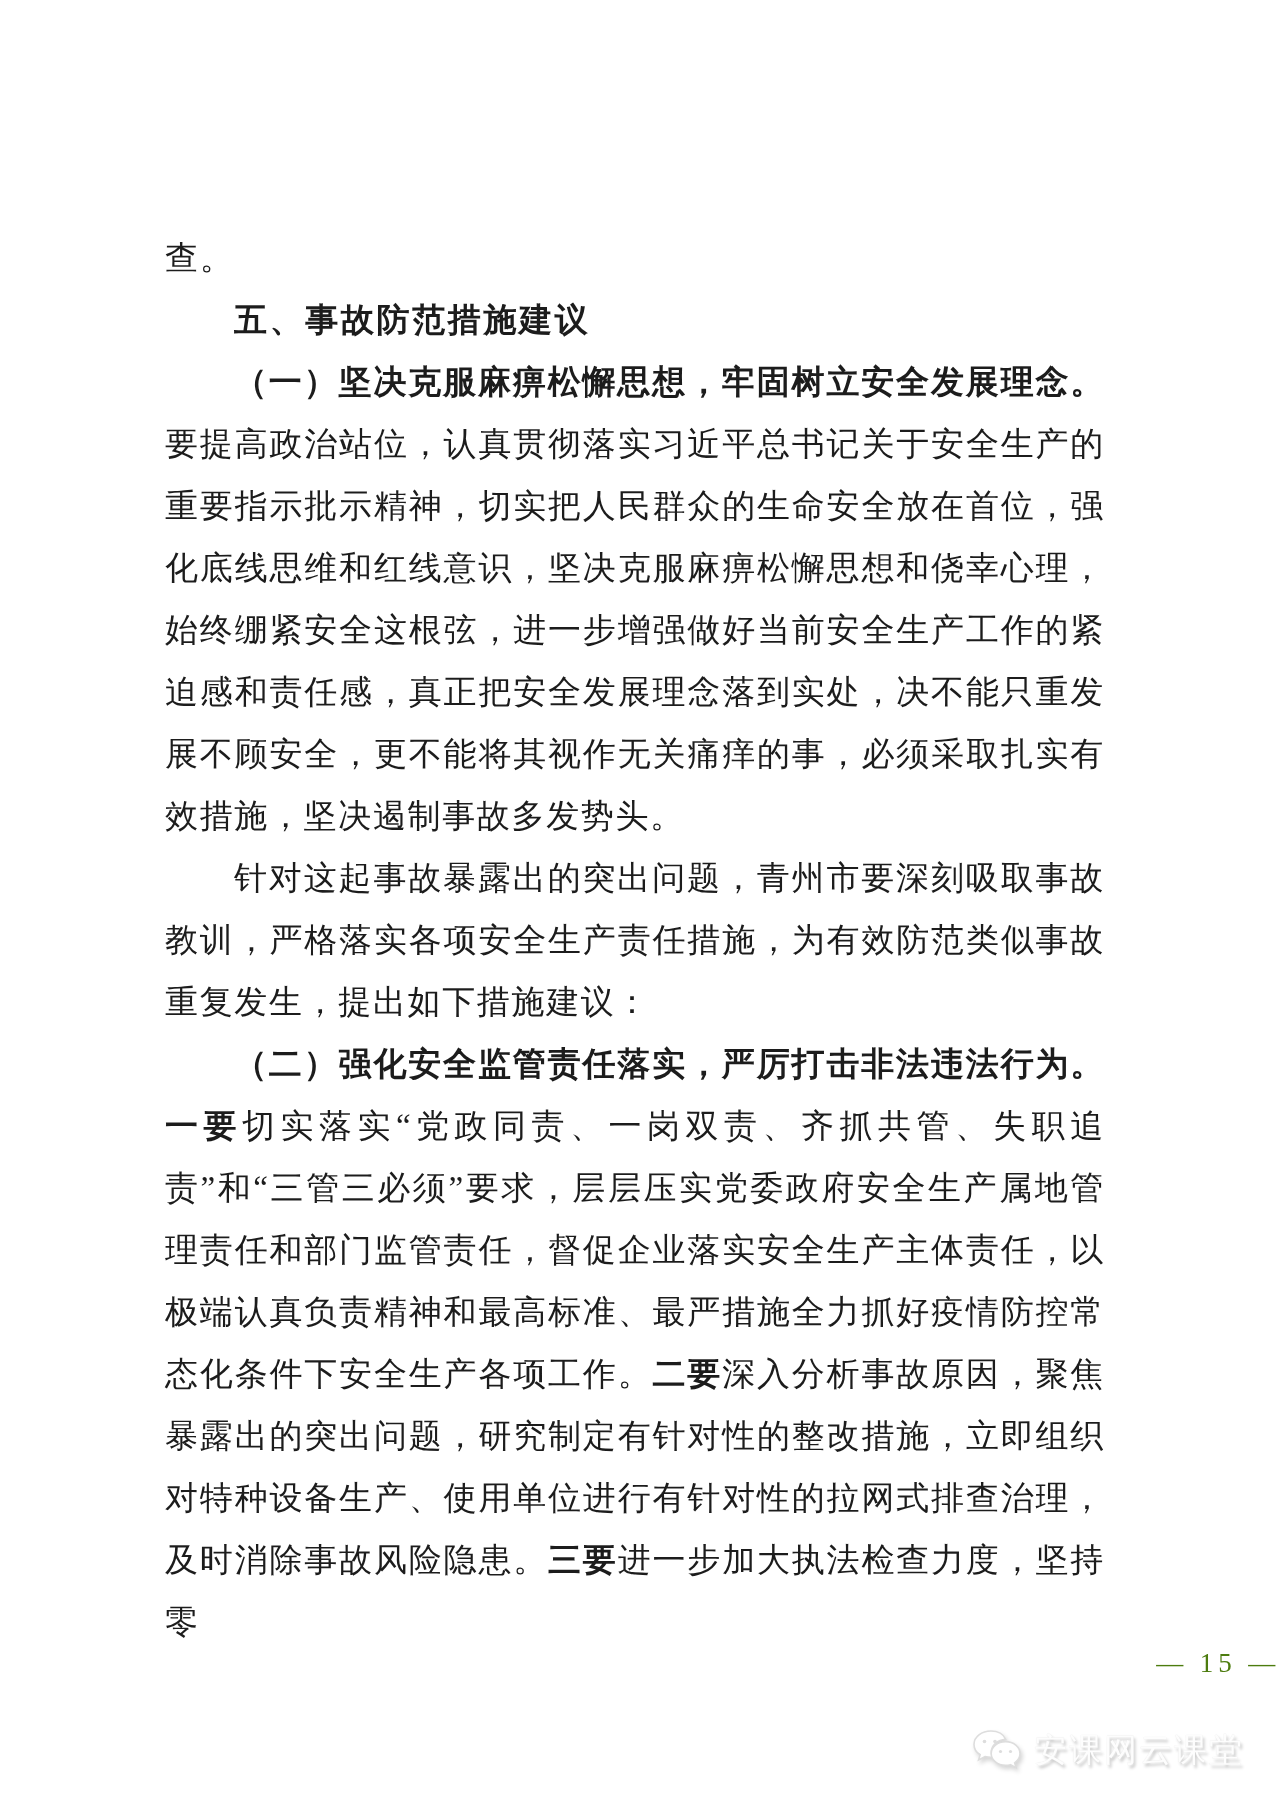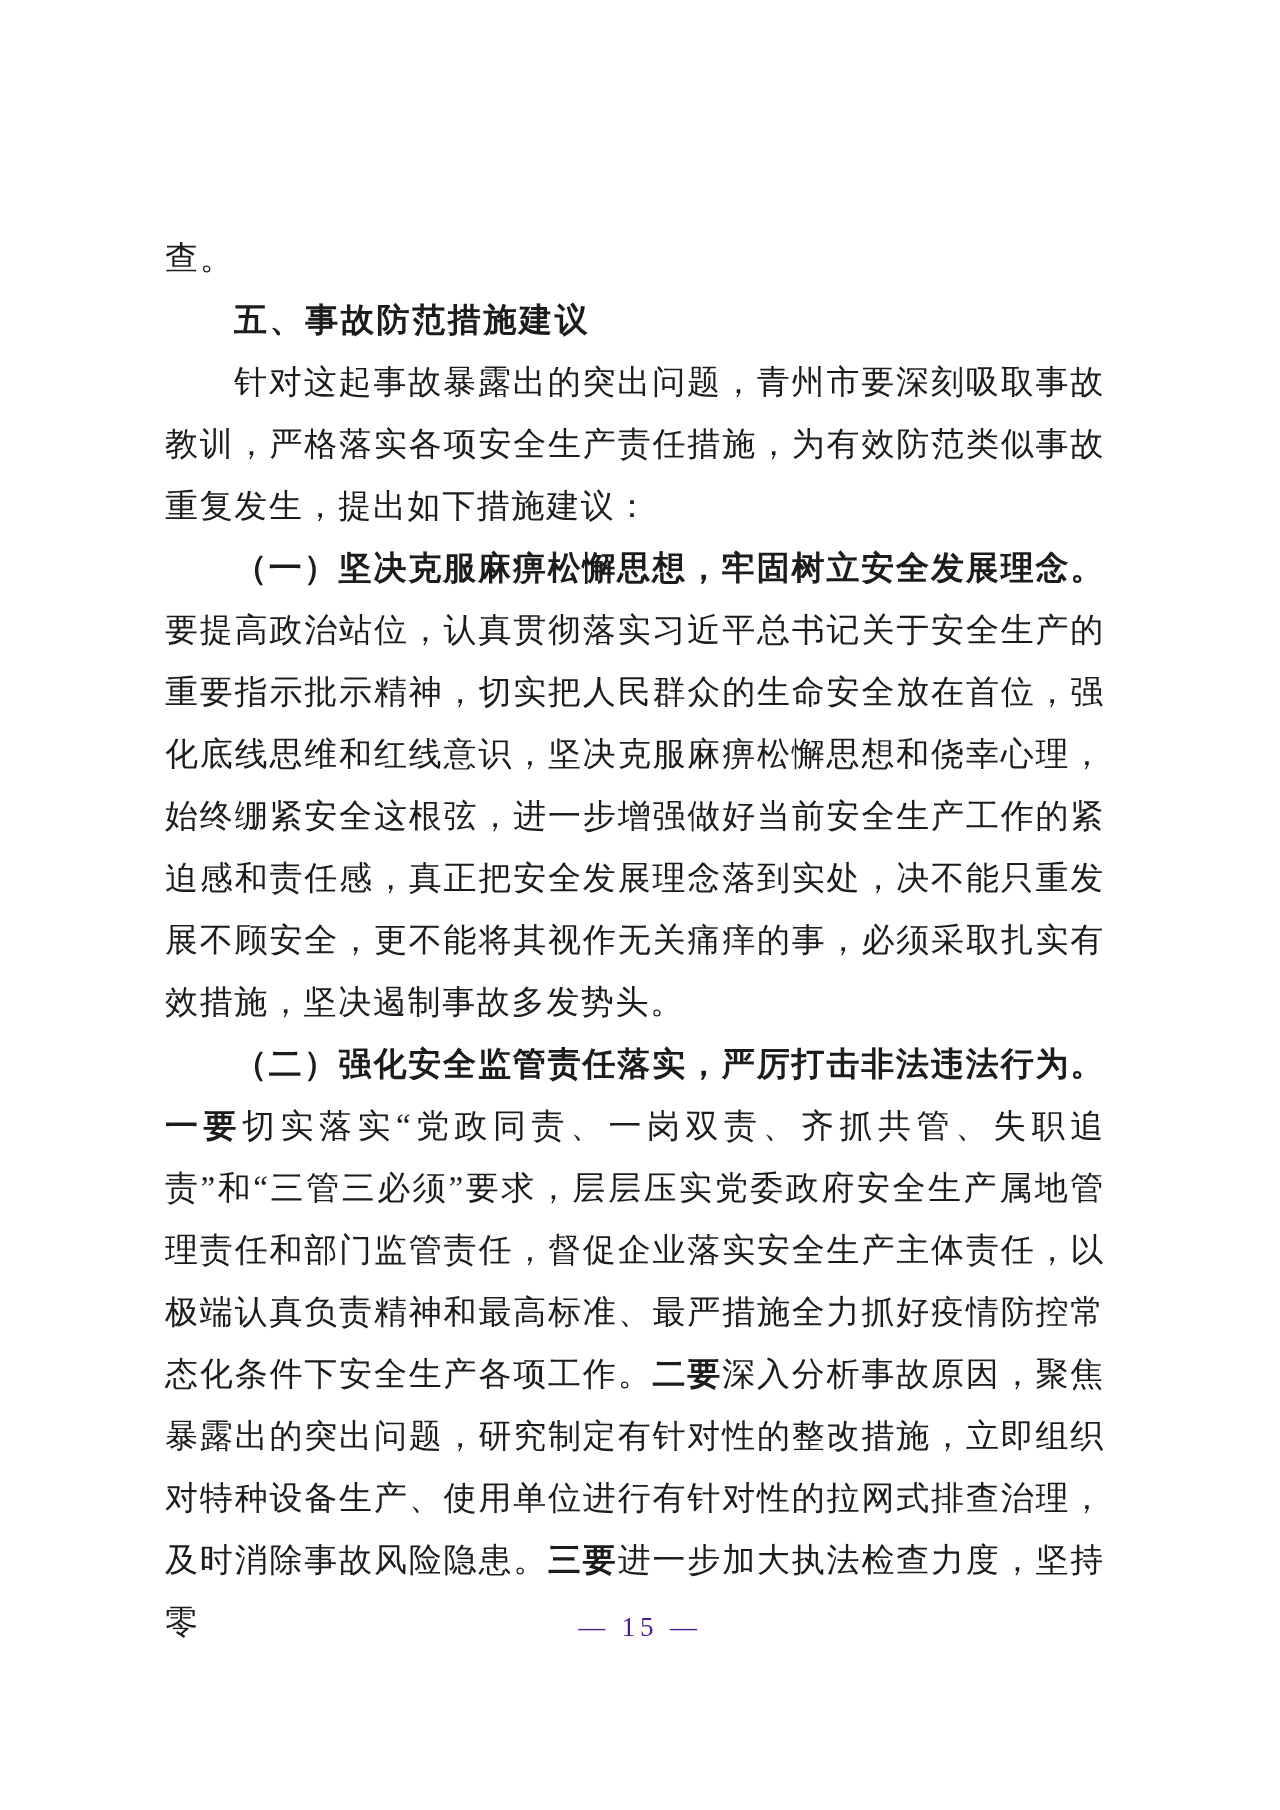--- a/index.html
+++ b/index.html
@@ -37,27 +37,27 @@
   .run.bold {
     font-weight: 700;
     margin-top: 44px;
   }
   .heading .run {
     font-weight: 700;
     letter-spacing: 0.08em;
   }
   .page-number {
     position: absolute;
-    top: 1612px;
+    top: 1648px;
     left: 0;
     width: 100%;
-    text-align: center;
+    text-align: right;
     font-size: 27px;
     letter-spacing: 0.18em;
-    color: #4c1d95;
+    color: #4d7c0f;
   }
   .watermark {
     position: absolute;
     top: 1728px;
     right: 36px;
     display: flex;
     align-items: center;
     gap: 10px;
   }
   .watermark-text {
@@ -76,24 +76,39 @@
 <body>
 
 <div class="page">
 
   <main class="content">
 
     <p class="para"><span class="run">查。</span></p>
 
     <p class="para indent heading"><span class="run bold">五、事故防范措施建议</span></p>
 
+    <p class="para indent"><span class="run bold">（一）坚决克服麻痹松懈思想，牢固树立安全发展理念。</span><span class="run">要提高政治站位，认真贯彻落实习近平总书记关于安全生产的重要指示批示精神，切实把人民群众的生命安全放在首位，强化底线思维和红线意识，坚决克服麻痹松懈思想和侥幸心理，始终绷紧安全这根弦，进一步增强做好当前安全生产工作的紧迫感和责任感，真正把安全发展理念落到实处，决不能只重发展不顾安全，更不能将其视作无关痛痒的事，必须采取扎实有效措施，坚决遏制事故多发势头。</span></p>
+
     <p class="para indent"><span class="run">针对这起事故暴露出的突出问题，青州市要深刻吸取事故教训，严格落实各项安全生产责任措施，为有效防范类似事故重复发生，提出如下措施建议：</span></p>
-
-    <p class="para indent"><span class="run bold">（一）坚决克服麻痹松懈思想，牢固树立安全发展理念。</span><span class="run">要提高政治站位，认真贯彻落实习近平总书记关于安全生产的重要指示批示精神，切实把人民群众的生命安全放在首位，强化底线思维和红线意识，坚决克服麻痹松懈思想和侥幸心理，始终绷紧安全这根弦，进一步增强做好当前安全生产工作的紧迫感和责任感，真正把安全发展理念落到实处，决不能只重发展不顾安全，更不能将其视作无关痛痒的事，必须采取扎实有效措施，坚决遏制事故多发势头。</span></p>
 
     <p class="para indent"><span class="run bold">（二）强化安全监管责任落实，严厉打击非法违法行为。</span><span class="run bold">一要</span><span class="run">切实落实“党政同责、一岗双责、齐抓共管、失职追责”和“三管三必须”要求，层层压实党委政府安全生产属地管理责任和部门监管责任，督促企业落实安全生产主体责任，以极端认真负责精神和最高标准、最严措施全力抓好疫情防控常态化条件下安全生产各项工作。</span><span class="run bold">二要</span><span class="run">深入分析事故原因，聚焦暴露出的突出问题，研究制定有针对性的整改措施，立即组织对特种设备生产、使用单位进行有针对性的拉网式排查治理，及时消除事故风险隐患。</span><span class="run bold">三要</span><span class="run">进一步加大执法检查力度，坚持零</span></p>
 
   </main>
 
   <div class="page-number">— 15 —</div>
 
+  <div class="watermark">
+    <span>
+      <svg class="wechat-icon-svg" width="54" height="44" viewBox="0 0 54 44" xmlns="http://www.w3.org/2000/svg">
+        <g fill="#ffffff" stroke="#dddddd" stroke-width="1.6">
+          <path d="M21 2 C11.6 2 4 8 4 15.4 c0 4.2 2.4 7.9 6.2 10.3 L8.6 31 l6.4-3.4 c1.9.5 4 .8 6 .8 0.5 0 1 0 1.5-.1 -0.8-1.6-1.2-3.3-1.2-5.1 0-6.9 6.3-12.4 14.3-12.9 C33.6 5.2 27.8 2 21 2 z"></path>
+          <path d="M35.6 12.6 c-8 0-14.4 5.3-14.4 11.9 0 6.6 6.4 11.9 14.4 11.9 1.7 0 3.3-.2 4.8-.7 l5.7 3 -1.5-4.9 c3.3-2.2 5.4-5.5 5.4-9.3 0-6.6-6.4-11.9-14.4-11.9 z"></path>
+        </g>
+        <circle cx="14.5" cy="12.5" r="1.8" fill="#dddddd"></circle>
+        <circle cx="25" cy="12.5" r="1.8" fill="#dddddd"></circle>
+        <circle cx="30.5" cy="22.5" r="1.6" fill="#dddddd"></circle>
+        <circle cx="40.5" cy="22.5" r="1.6" fill="#dddddd"></circle>
+      </svg>
+    </span>
+    <span class="watermark-text">安课网云课堂</span>
+  </div>
 
 </div>
 
 </body></html>

